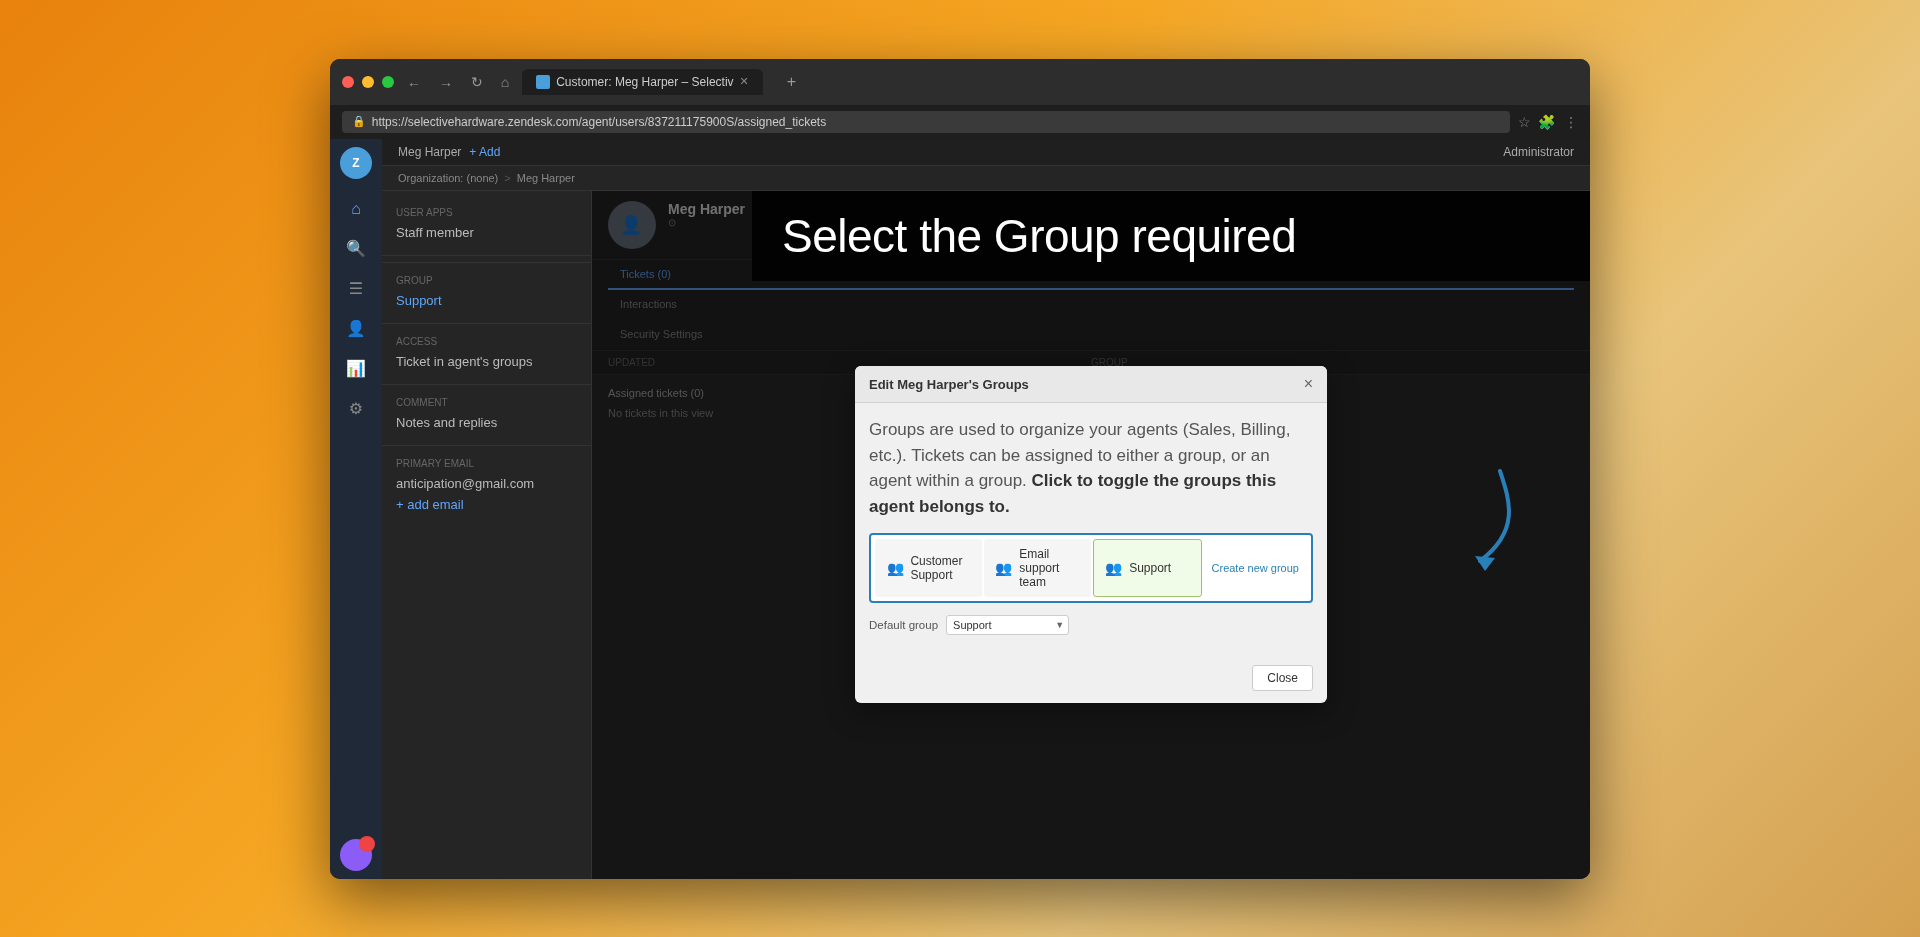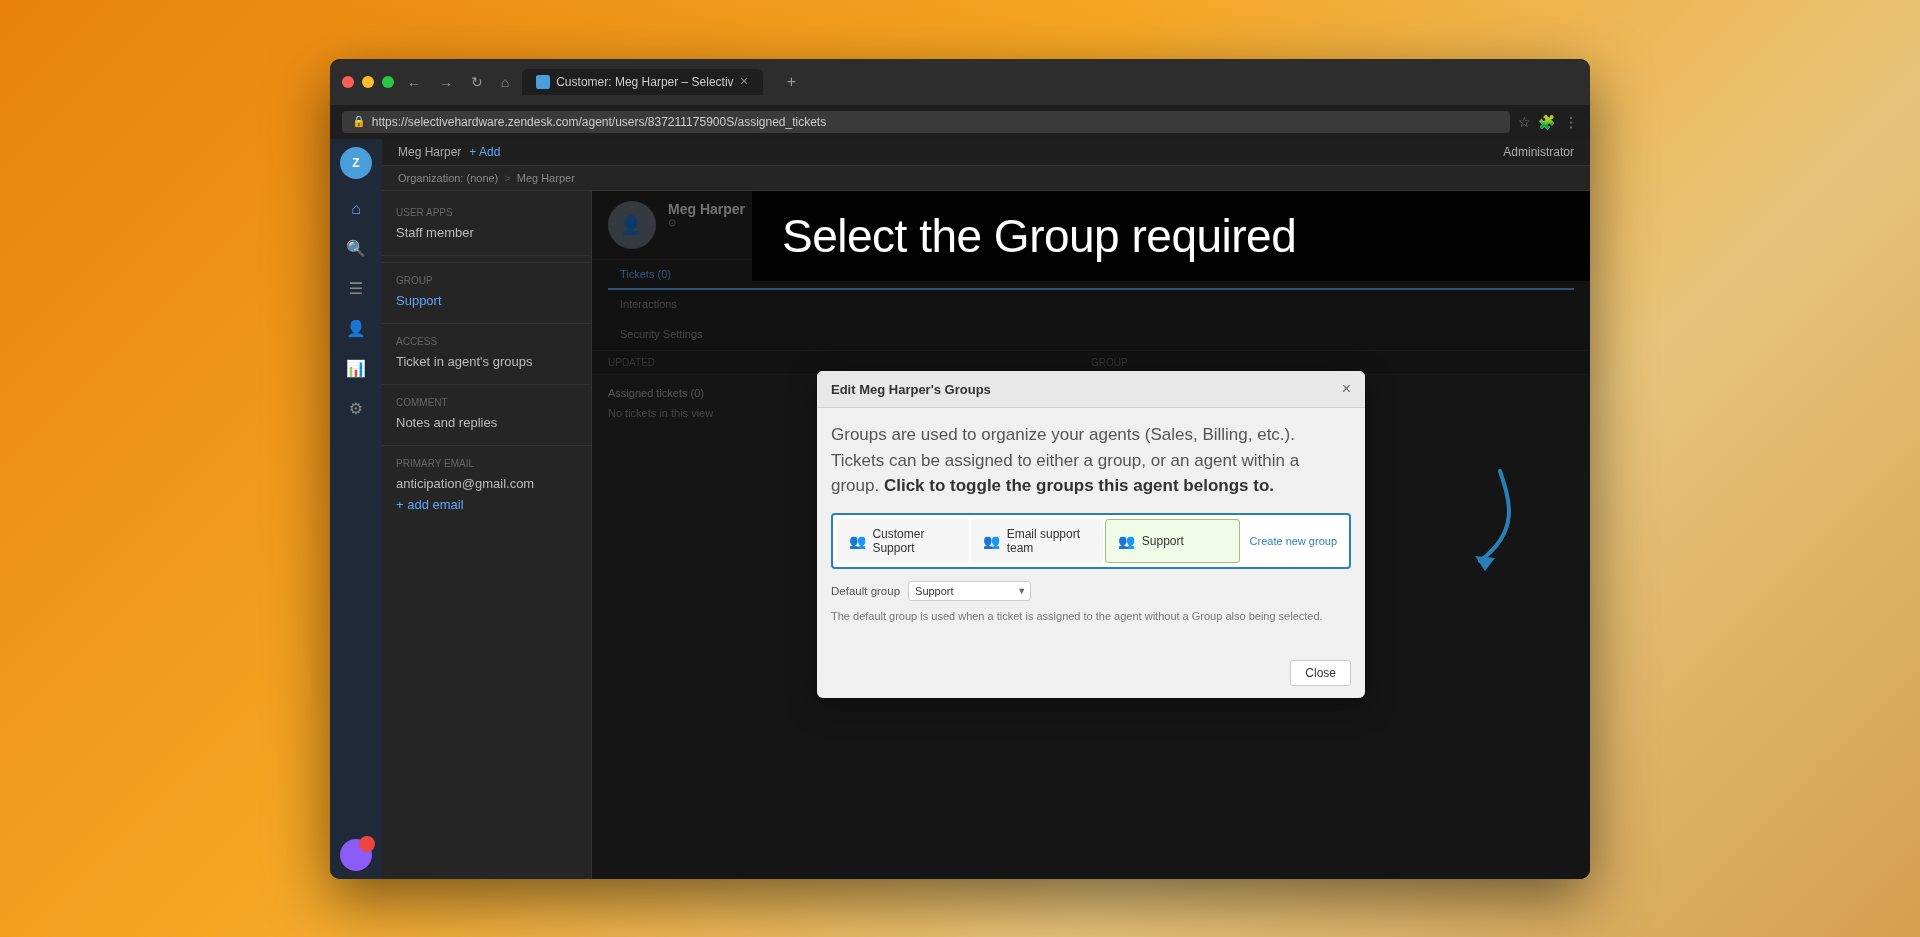--- a/index.html
+++ b/index.html
@@ -306,21 +306,21 @@
       background: rgba(0,0,0,0.5);
       display: flex;
       align-items: center;
       justify-content: center;
       z-index: 100;
     }
 
     .dialog {
       background: #f0f0f0;
       border-radius: 6px;
-      width: 548px;
+      width: 472px;
       box-shadow: 0 8px 30px rgba(0,0,0,0.4);
       overflow: hidden;
     }
 
     .dialog-header {
       background: #e8e8e8;
       padding: 10px 14px;
       display: flex;
       align-items: center;
       justify-content: space-between;
@@ -659,21 +659,20 @@
                   <span>Default group</span>
                   <div class="select-wrapper">
                     <select class="default-group-select">
                       <option>Support</option>
                       <option>Customer Support</option>
                       <option>Email support team</option>
                     </select>
                     <span class="select-arrow">▼</span>
                   </div>
                 </div>
-                <div class="default-group-desc">The default group is used when a ticket is assigned to the agent without a Group also being selected.</div>
               </div>
 
               <div class="dialog-footer">
                 <button class="btn-close">Close</button>
               </div>
             </div>
 
             <div class="arrow-annotation">
               <svg width="120" height="120" viewBox="0 0 120 120" fill="none">
                 <path d="M 80 10 C 90 40, 100 70, 60 100" stroke="#2980b9" stroke-width="4" fill="none" stroke-linecap="round"></path>

